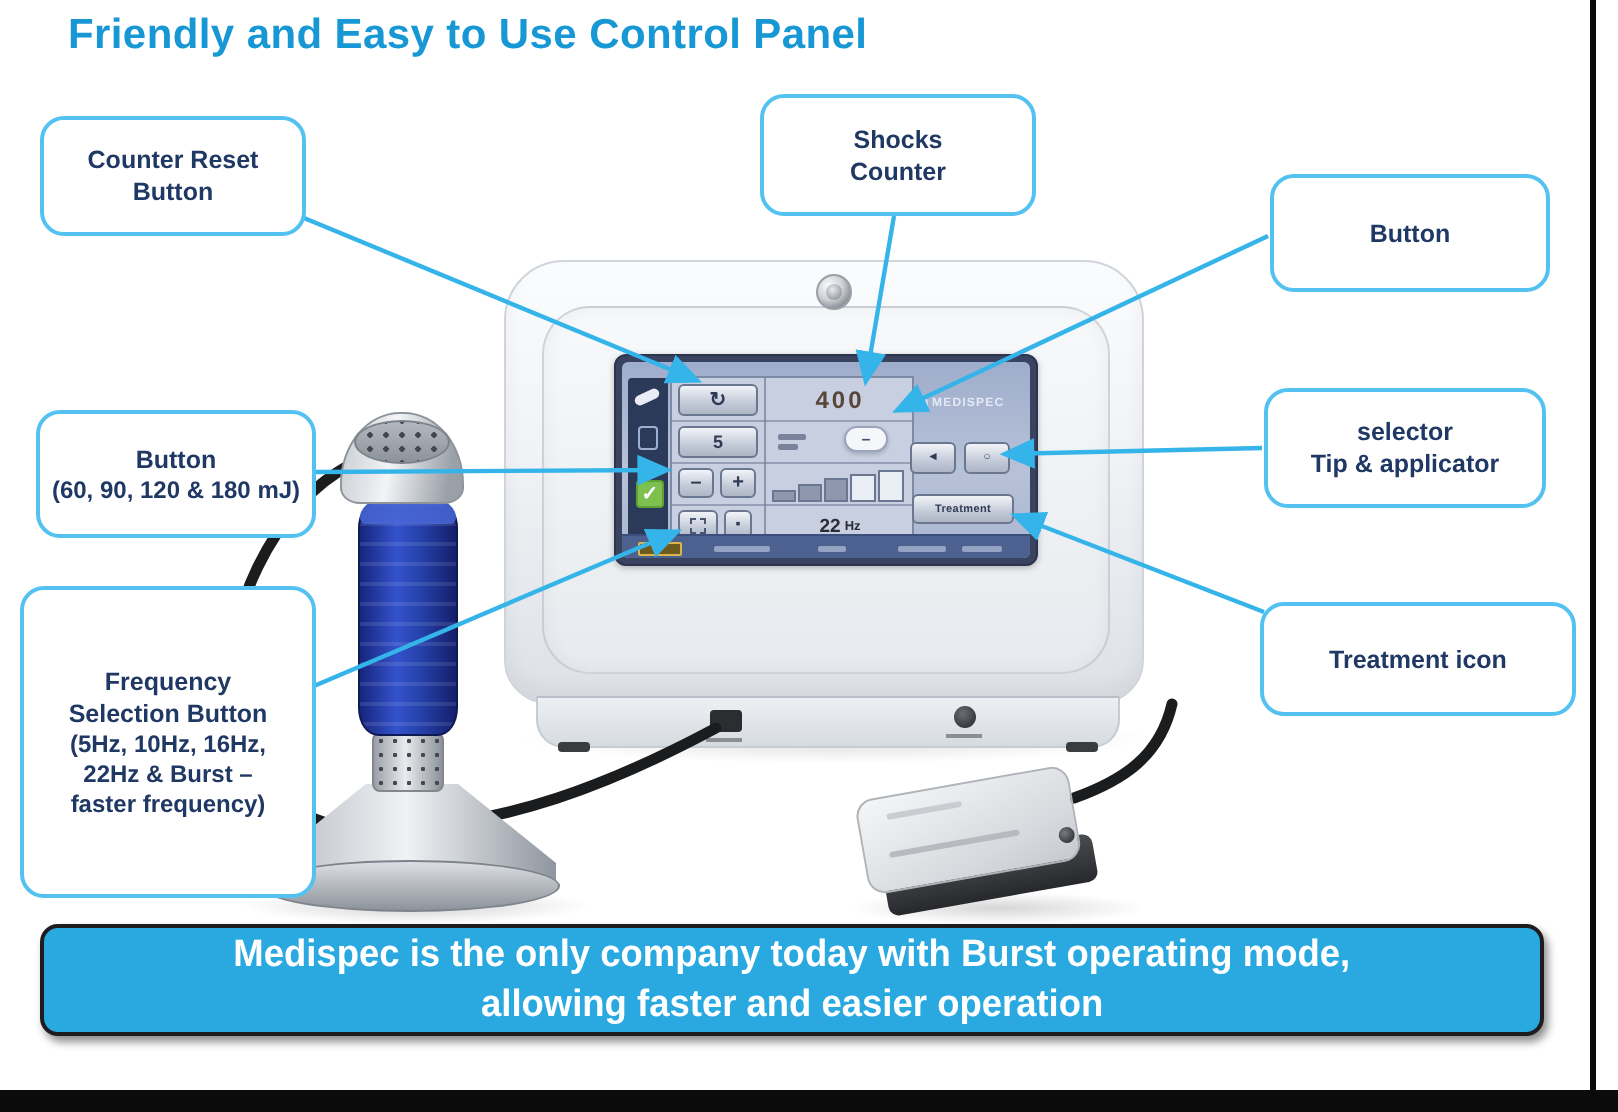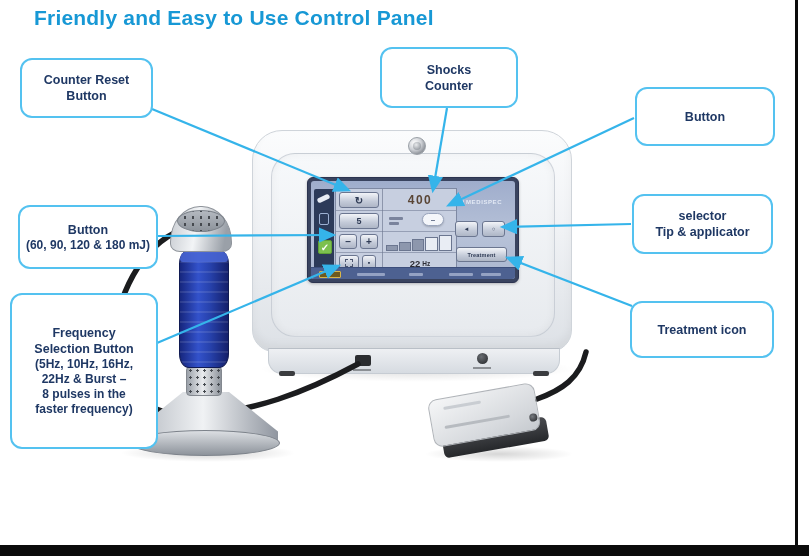--- a/index.html
+++ b/index.html
@@ -333,30 +333,33 @@
   <div class="callout" style="left:18px; top:205px; width:140px; height:64px; z-index:41;">
     <div class="cl-line">Button</div>
     <div class="cl-line small">(60, 90, 120 &amp; 180 mJ)</div>
   </div>
 
   <div class="callout" style="left:10px; top:293px; width:148px; height:156px; z-index:41;">
     <div class="cl-line">Frequency</div>
     <div class="cl-line">Selection Button</div>
     <div class="cl-line small">(5Hz, 10Hz, 16Hz,</div>
     <div class="cl-line small">22Hz &amp; Burst –</div>
-    <div class="cl-line small">8 pulses in the</div>
     <div class="cl-line small">faster frequency)</div>
   </div>
 
   <div class="callout" style="left:632px; top:194px; width:141px; height:60px; z-index:41;">
     <div class="cl-line">selector</div>
     <div class="cl-line">Tip &amp; applicator</div>
   </div>
 
-  <div class="callout" style="left:630px; top:301px; width:144px; height:57px; z-index:41;">
+  <div class="callout" style="left:630px; top:301px; width:158px; height:57px; z-index:41;">
     <div class="cl-line">Treatment icon</div>
   </div>
 
+  <div class="banner">
+    <div class="banner-line">Medispec is the only company today with Burst operating mode,</div>
+    <div class="banner-line">allowing faster and easier operation</div>
+  </div>
 
   <div class="frame-right"></div>
   <div class="frame-bottom"></div>
 
 </div>
 
 </body></html>

